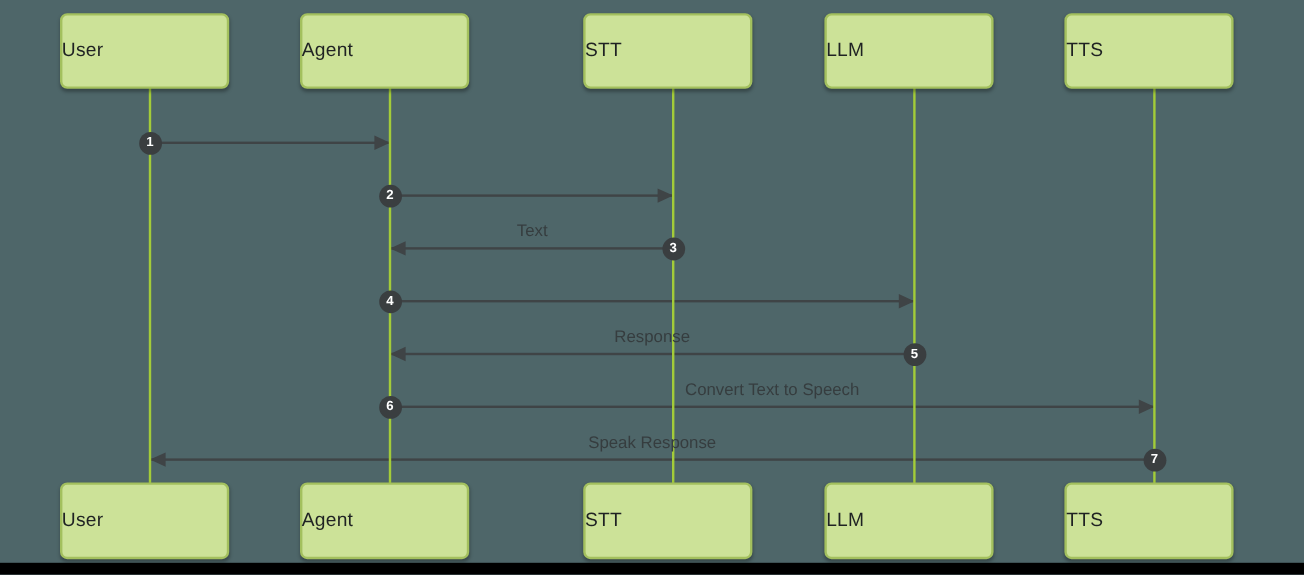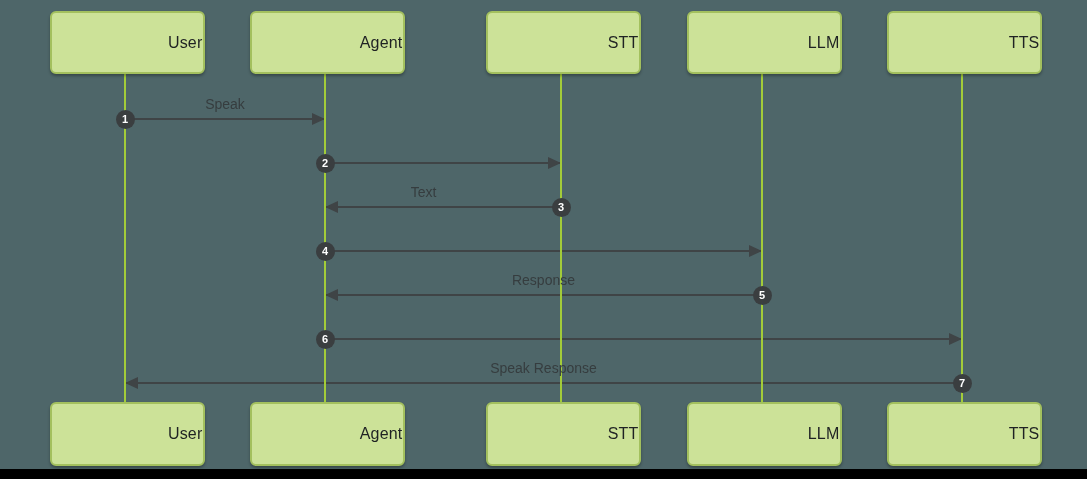--- a/index.html
+++ b/index.html
@@ -8,29 +8,29 @@
   .stage {
     position: relative;
     width: 1087px;
     height: 479px;
     background: var(--bg, #4e6669);
     overflow: hidden;
   }
 
   .actor-box {
     position: absolute;
-    width: 155px;
+    width: 141px;
     height: 63px;
     background: var(--box-fill, #cce298);
     border: 2px solid var(--box-border, #a3c05e);
     border-radius: 6px;
     box-sizing: border-box;
     display: flex;
     align-items: center;
-    justify-content: flex-end;
+    justify-content: flex-start;
     box-shadow: 0 2px 3px rgba(0,0,0,0.30);
     z-index: 4;
   }
   .actor-box span {
     font-size: 16px;
     color: #1f2223;
     letter-spacing: 0.2px;
   }
 
   .lifeline {
@@ -128,35 +128,35 @@
     <div class="lifeline" style="left: 961px; top: 73px; height: 330px;"></div>
     <div class="actor-box" style="left: 886.5px; top: 11px; height: 63px;">
       <span>TTS</span>
     </div>
     <div class="actor-box" style="left: 886.5px; top: 402px; height: 64px;">
       <span>TTS</span>
     </div>
     <div class="msg-line" style="left: 125px; width: 200px; top: 118px;"></div>
     <div class="msg-head right" style="top: 113px; left: 312px;"></div>
     <div class="msg-badge" style="left: 115.5px; top: 109.5px;">1</div>
-    <div class="msg-label" style="left: 125px; width: 200px; top: 97px;">Speak</div>
     <div class="msg-line" style="left: 325px; width: 236px; top: 162px;"></div>
     <div class="msg-head right" style="top: 157px; left: 548px;"></div>
     <div class="msg-badge" style="left: 315.5px; top: 153.5px;">2</div>
     <div class="msg-line" style="left: 325px; width: 236px; top: 206px;"></div>
     <div class="msg-head left" style="top: 201px; left: 325px;"></div>
     <div class="msg-badge" style="left: 551.5px; top: 197.5px;">3</div>
-    <div class="msg-label" style="left: 325px; width: 197px; top: 185px;">Text</div>
+    <div class="msg-label" style="left: 325px; width: 197px; top: 185px; padding-left: 20px;">Text</div>
     <div class="msg-line" style="left: 325px; width: 437px; top: 250px;"></div>
     <div class="msg-head right" style="top: 245px; left: 749px;"></div>
     <div class="msg-badge" style="left: 315.5px; top: 241.5px;">4</div>
     <div class="msg-line" style="left: 325px; width: 437px; top: 294px;"></div>
     <div class="msg-head left" style="top: 289px; left: 325px;"></div>
     <div class="msg-badge" style="left: 752.5px; top: 285.5px;">5</div>
     <div class="msg-label" style="left: 325px; width: 437px; top: 273px;">Response</div>
     <div class="msg-line" style="left: 325px; width: 637px; top: 338px;"></div>
     <div class="msg-head right" style="top: 333px; left: 949px;"></div>
     <div class="msg-badge" style="left: 315.5px; top: 329.5px;">6</div>
+    <div class="msg-label" style="left: 325px; width: 637px; top: 317px;">Convert Text to Speech</div>
     <div class="msg-line" style="left: 125px; width: 837px; top: 382px;"></div>
     <div class="msg-head left" style="top: 377px; left: 125px;"></div>
     <div class="msg-badge" style="left: 952.5px; top: 373.5px;">7</div>
     <div class="msg-label" style="left: 125px; width: 837px; top: 361px;">Speak Response</div>
   </div>
 
 </body></html>

